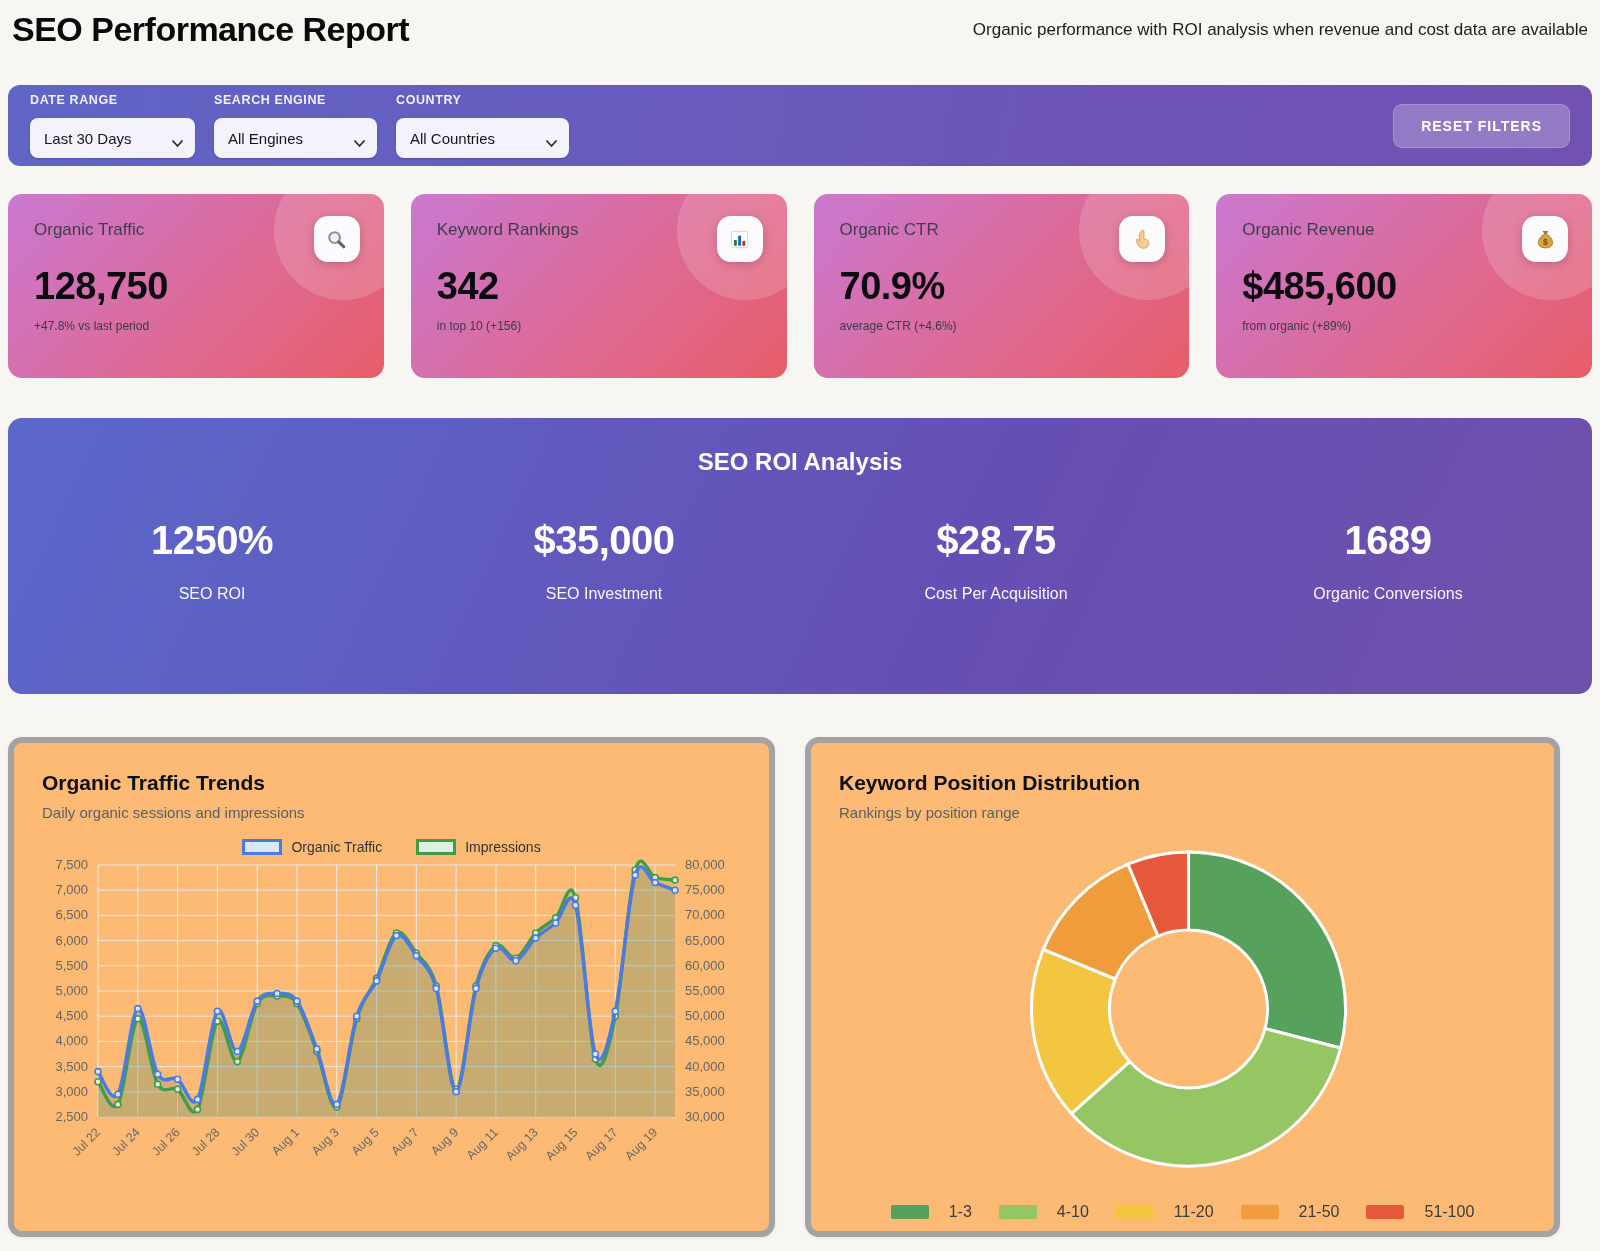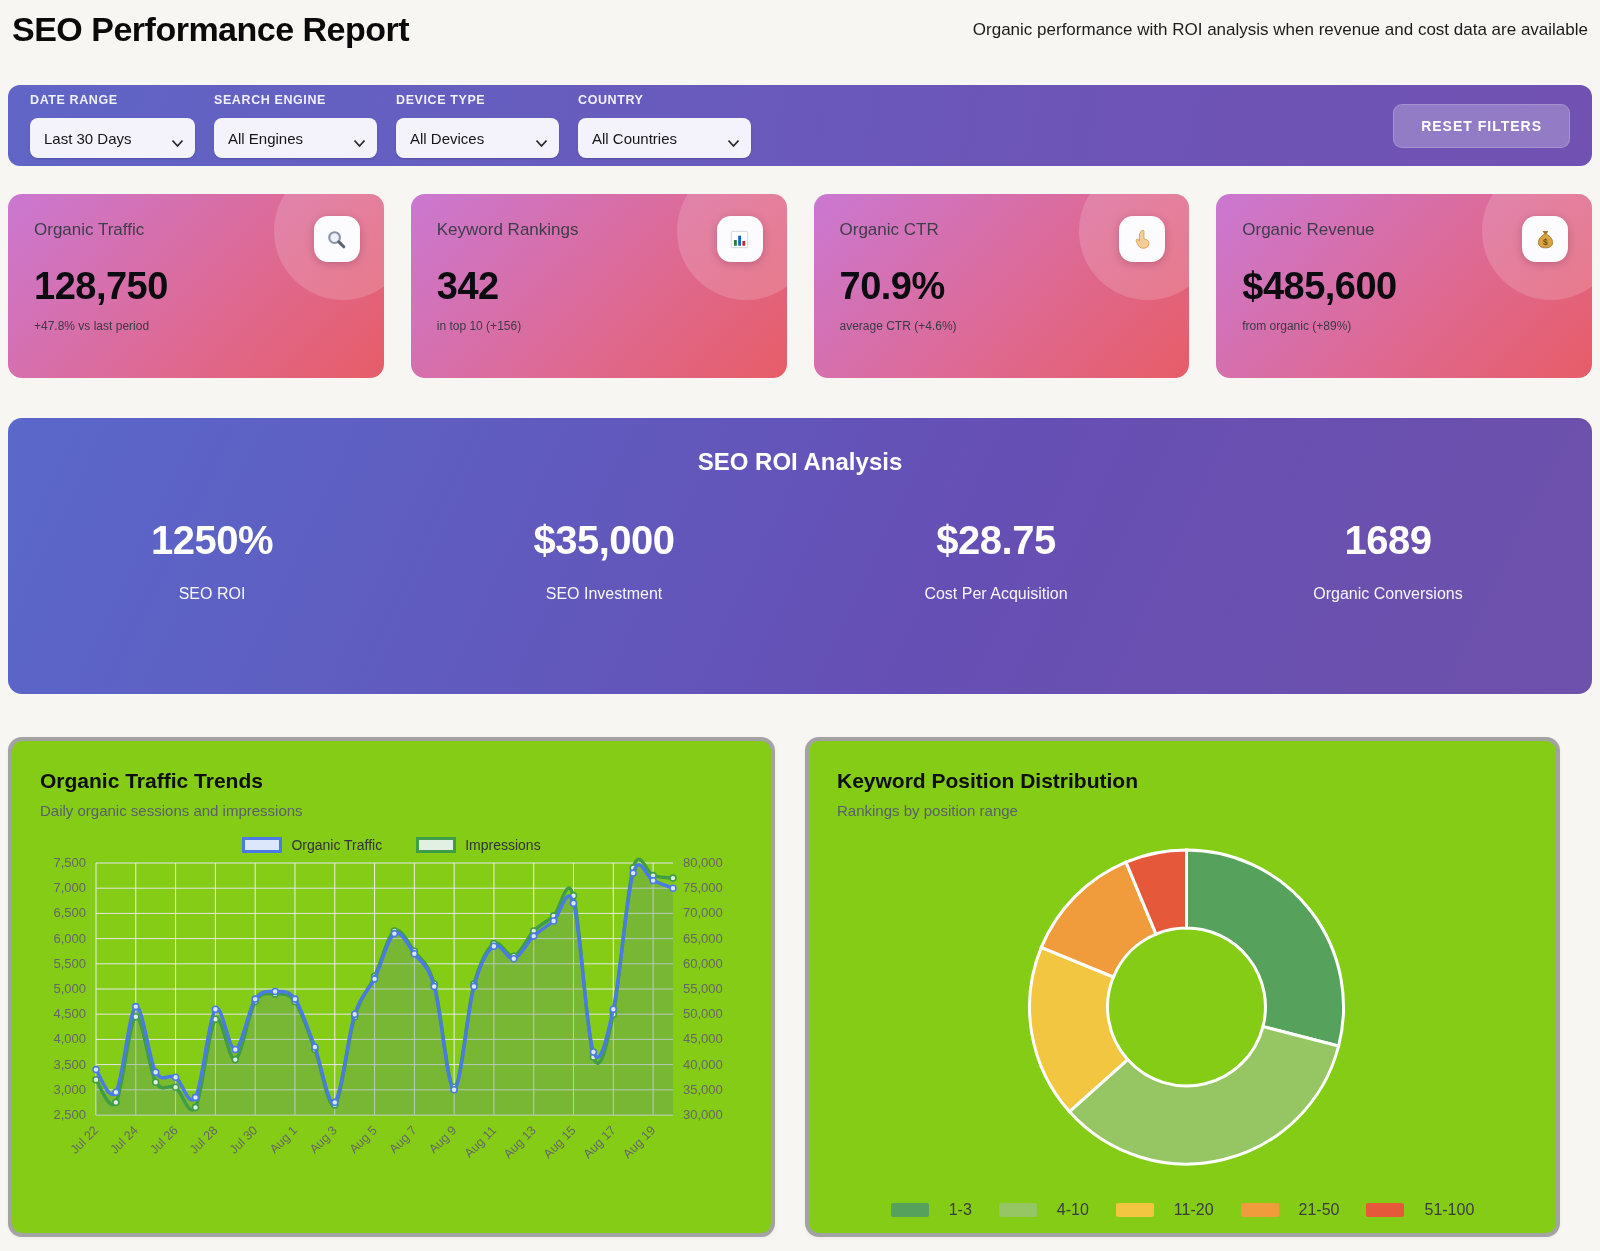--- a/index.html
+++ b/index.html
@@ -78,22 +78,22 @@
     padding: 30px 8px; color: #fff;
   }
   .roi-title { text-align: center; font-size: 24px; font-weight: 800; }
   .roi-grid { margin-top: 42px; display: grid; grid-template-columns: repeat(4, 1fr); text-align: center; }
   .roi-value { font-size: 40px; font-weight: 800; letter-spacing: -0.5px; }
   .roi-label { font-size: 16px; margin-top: 22px; color: rgba(255,255,255,0.95); }
 
   
   .charts-row { margin-top: 43px; display: grid; grid-template-columns: 767px 755px; gap: 30px; }
   .chart-card {
-    background: #84cc16; border-radius: 14px; height: 500px;
-    border: 4px solid #a3a3a3;
+    background: #fdba74; border-radius: 14px; height: 500px;
+    border: 6px solid #a3a3a3;
     box-shadow: 0 1px 4px rgba(0,0,0,0.05);
     padding: 28px 28px 20px 28px;
   }
   .chart-title { font-size: 21px; font-weight: 800; color: #0e0e13; }
   .chart-sub { font-size: 15px; color: #5a5f6b; margin-top: 9px; }
   .line-legend { display: flex; justify-content: center; gap: 34px; margin-top: 18px; }
   .line-legend .item { display: flex; align-items: center; gap: 9px; font-size: 14px; color: #333; }
   .line-legend .swatch { width: 40px; height: 16px; border-width: 3px; border-style: solid; }
   .donut-legend { display: flex; justify-content: center; gap: 27px; margin-top: 6px; }
   .donut-legend .item { display: flex; align-items: center; gap: 20px; font-size: 16px; color: #3c3c3c; }
@@ -117,29 +117,20 @@
         <select><option>Last 30 Days</option></select>
         <span class="chev"><svg width="13" height="9">
               <polyline points="1.5,1.5 6.5,7 11.5,1.5" fill="none" stroke="#2b2b2b" stroke-width="1.8"></polyline>
             </svg></span>
       </div>
     </div>
     <div class="filter-group fg-engine">
       <div class="filter-label">SEARCH ENGINE</div>
       <div class="select-wrap">
         <select><option>All Engines</option></select>
-        <span class="chev"><svg width="13" height="9">
-              <polyline points="1.5,1.5 6.5,7 11.5,1.5" fill="none" stroke="#2b2b2b" stroke-width="1.8"></polyline>
-            </svg></span>
-      </div>
-    </div>
-    <div class="filter-group fg-device">
-      <div class="filter-label">DEVICE TYPE</div>
-      <div class="select-wrap">
-        <select><option>All Devices</option></select>
         <span class="chev"><svg width="13" height="9">
               <polyline points="1.5,1.5 6.5,7 11.5,1.5" fill="none" stroke="#2b2b2b" stroke-width="1.8"></polyline>
             </svg></span>
       </div>
     </div>
     <div class="filter-group fg-country">
       <div class="filter-label">COUNTRY</div>
       <div class="select-wrap">
         <select><option>All Countries</option></select>
         <span class="chev"><svg width="13" height="9">

